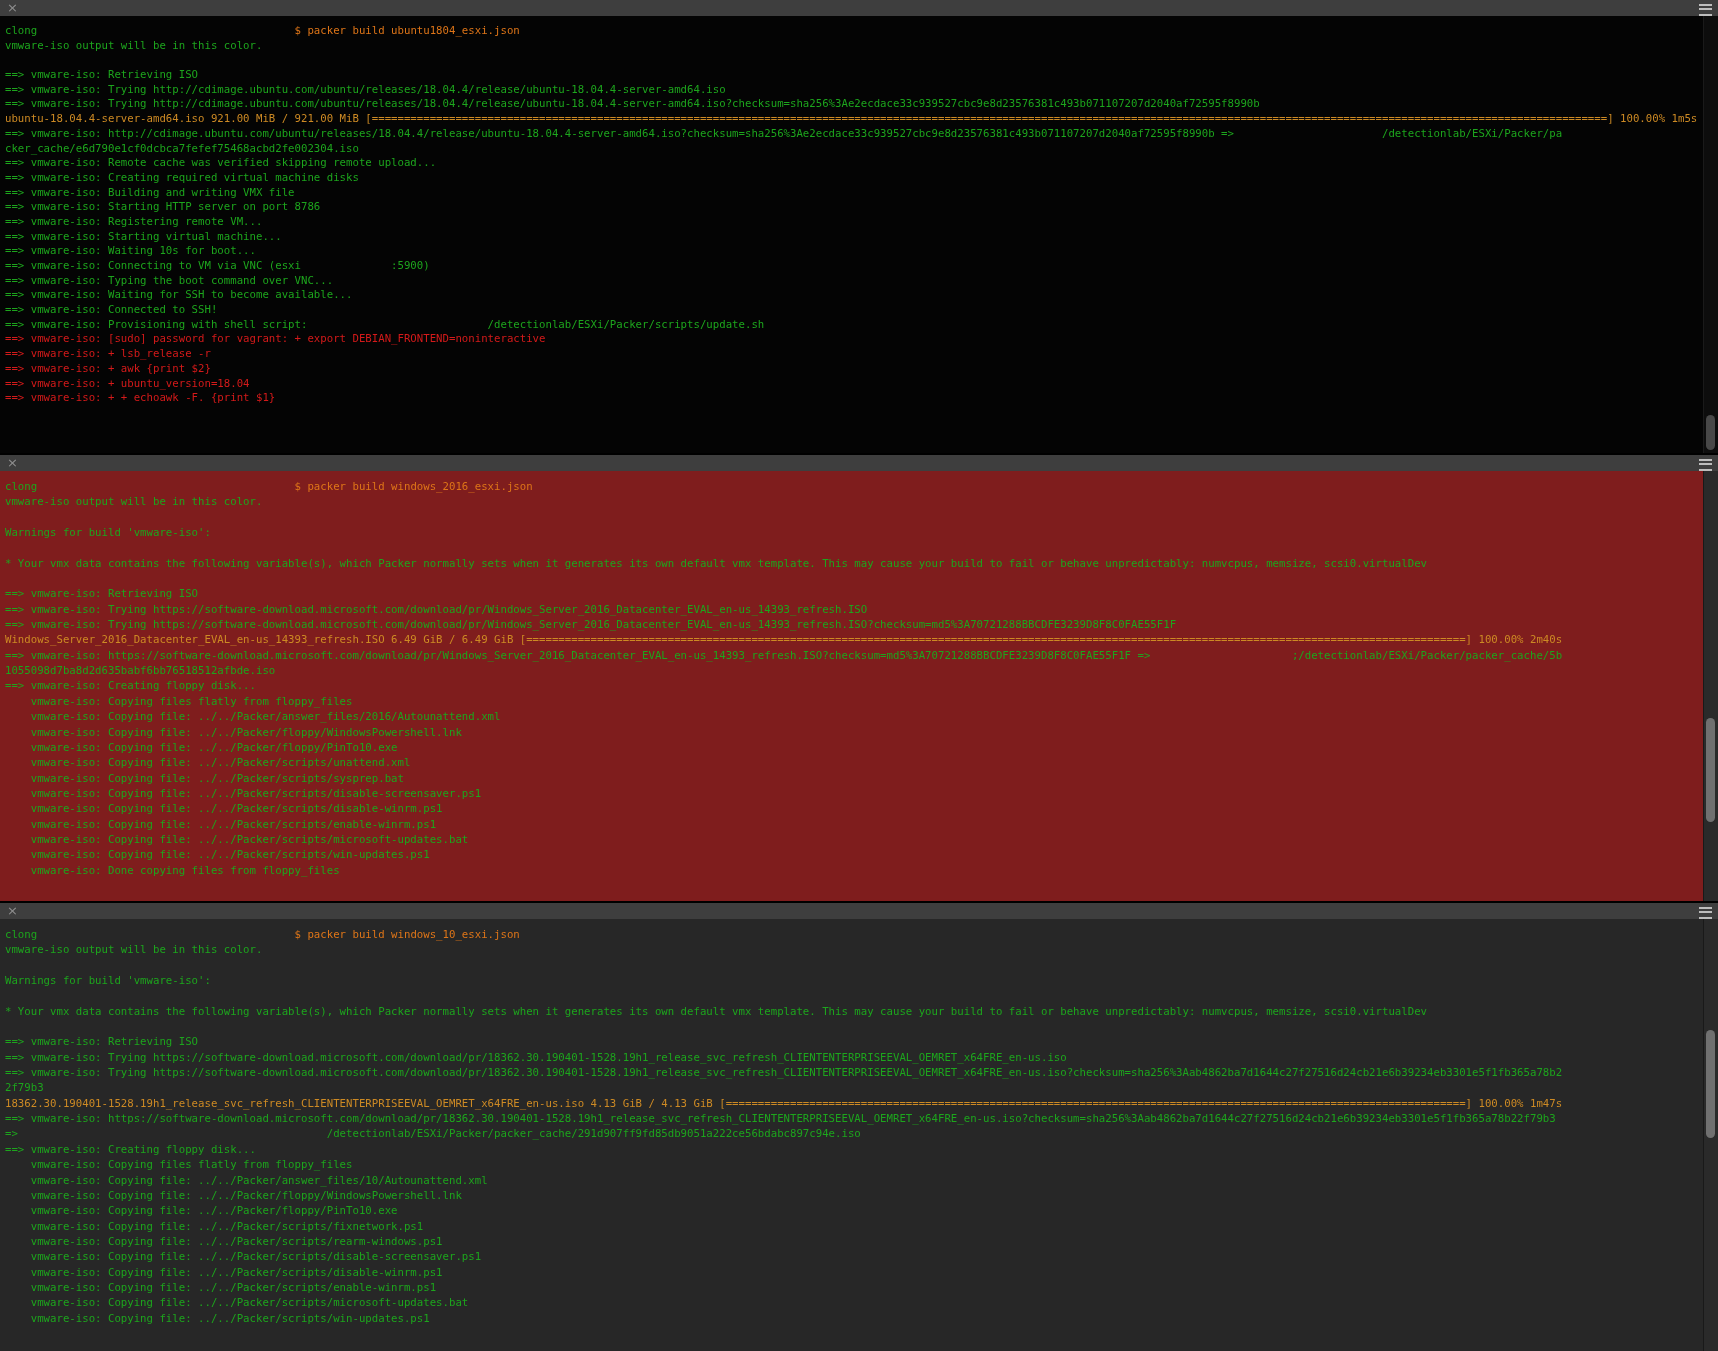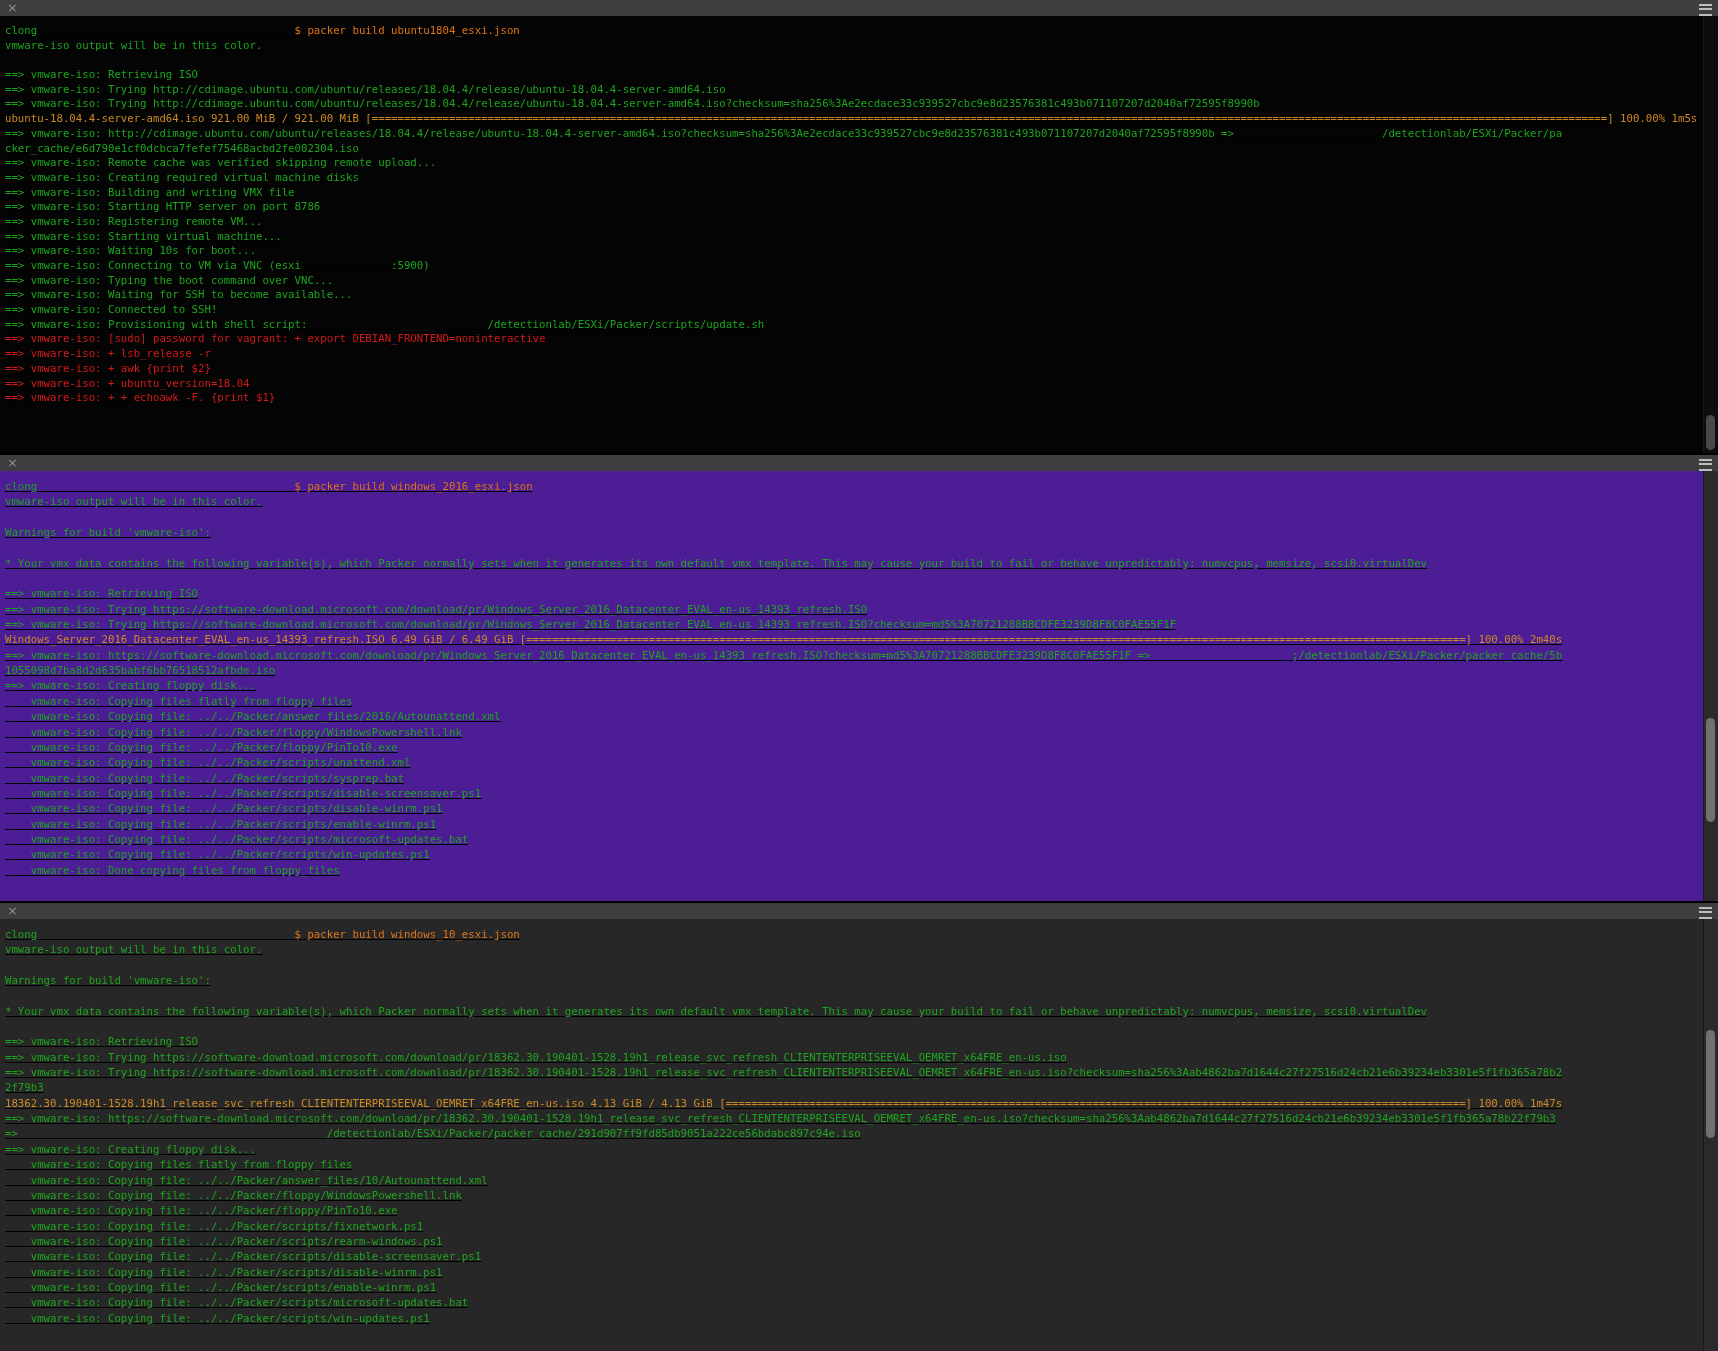--- a/index.html
+++ b/index.html
@@ -10,23 +10,23 @@
   #pane1{top:455px;height:446px;}
   #pane2{top:903px;height:448px;}
   .titlebar{position:relative;height:16px;background:#3e3e3e;}
   .close-btn{position:absolute;left:7px;top:0;height:16px;line-height:15px;font-size:13px;
              color:#8f8f8f;font-family:"DejaVu Sans", sans-serif;cursor:pointer;}
   .menu-icon{position:absolute;right:6px;top:4px;width:13px;height:8px;
              border-top:2px solid #bdbdbd;border-bottom:2px solid #bdbdbd;}
   .menu-icon::after{content:"";position:absolute;left:0;right:0;top:1.5px;height:2px;background:#bdbdbd;}
   .content{position:relative;width:1718px;overflow:hidden;}
   #pane0 .content{height:437px;background:#040404;}
-  #pane1 .content{height:430px;background:#4c1d95;}
+  #pane1 .content{height:430px;background:#7f1d1d;}
   #pane2 .content{height:512px;background:#272727;}
-  .lines{position:absolute;left:5px;top:8px;right:32px;white-space:pre;font-size:10.7px;text-decoration:underline;}
+  .lines{position:absolute;left:5px;top:8px;right:32px;white-space:pre;font-size:10.7px;}
   .line{height:14.7px;line-height:14.7px;}
   #pane1 .line,#pane2 .line{height:15.35px;line-height:15.35px;}
   .c-g{color:#1da51d;}
   .c-c{color:#de7518;}
   .c-p{color:#cd8a24;}
   .c-r{color:#d41a1a;}
   .scrollbar{position:absolute;right:0;top:0;bottom:0;width:14px;}
   #pane0 .scrollbar{background:#0d0d0d;border-left:1px solid #1a1a1a;}
   #pane1 .scrollbar,#pane2 .scrollbar{background:#2a2a2a;border-left:1px solid #191919;}
   .thumb{position:absolute;left:2px;width:9px;border-radius:5px;}

